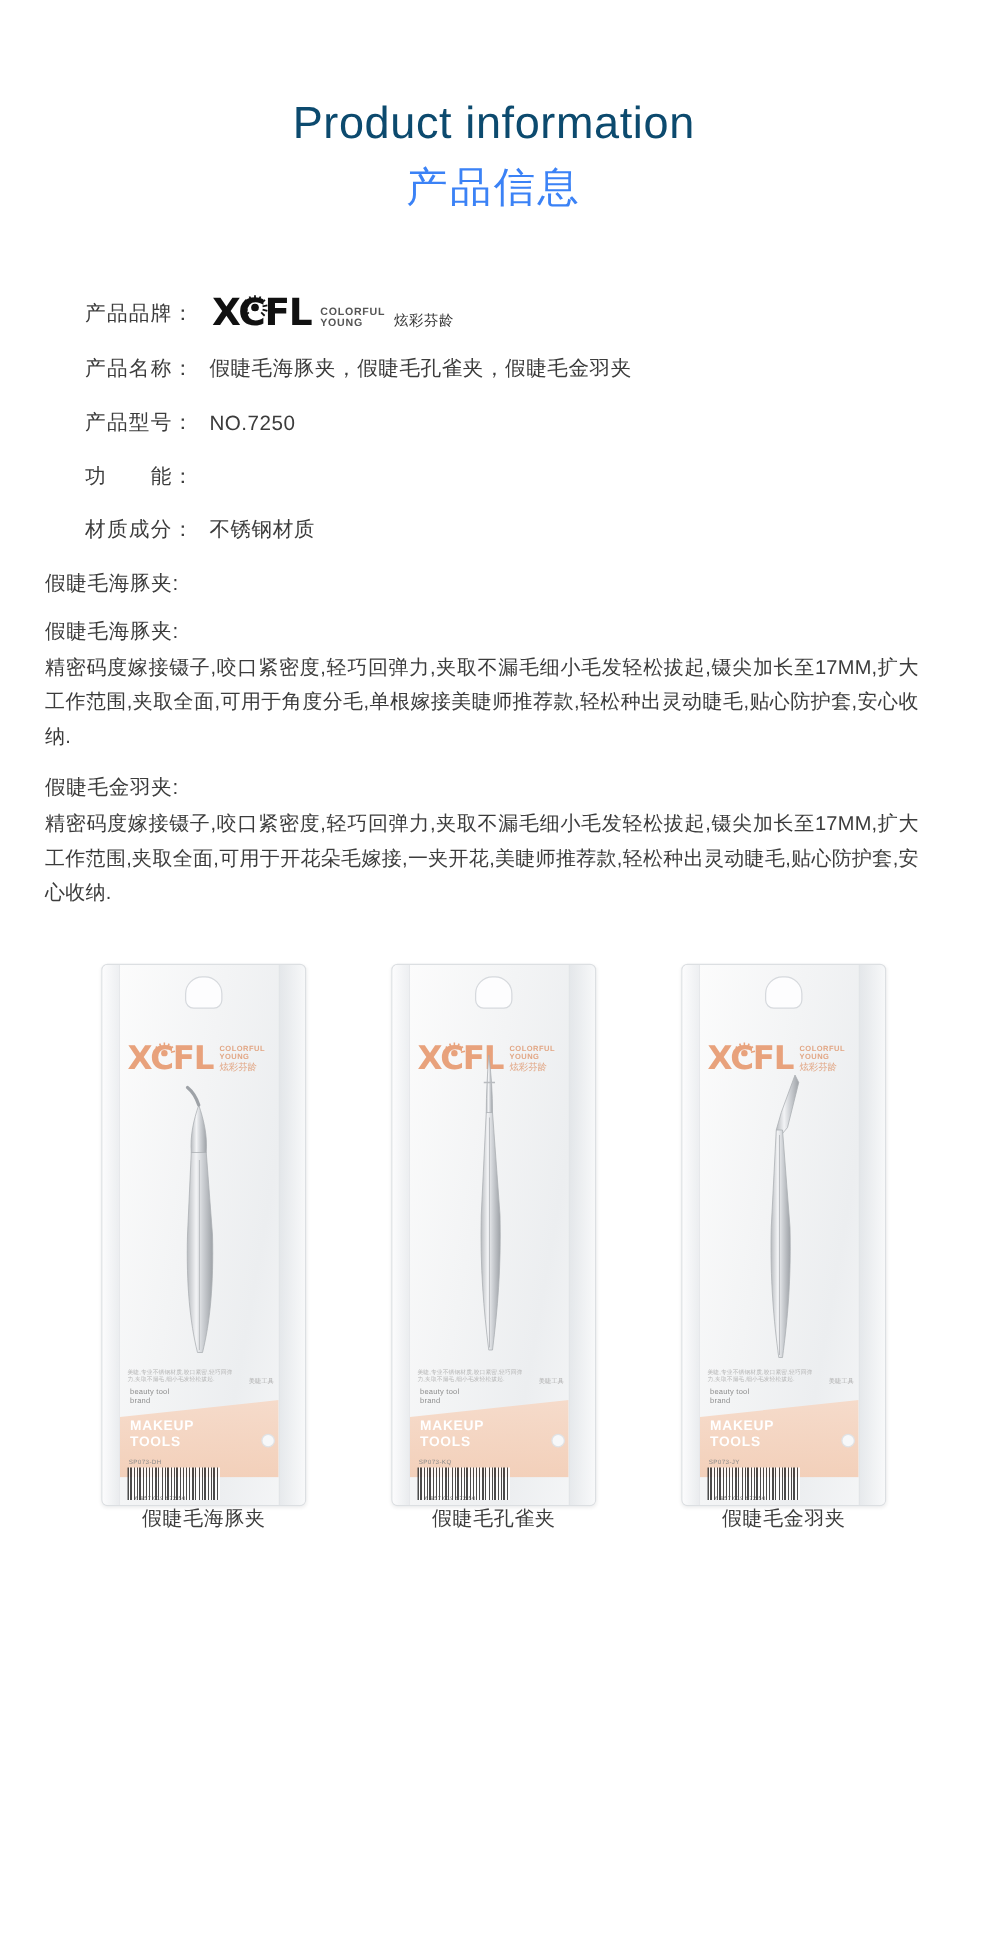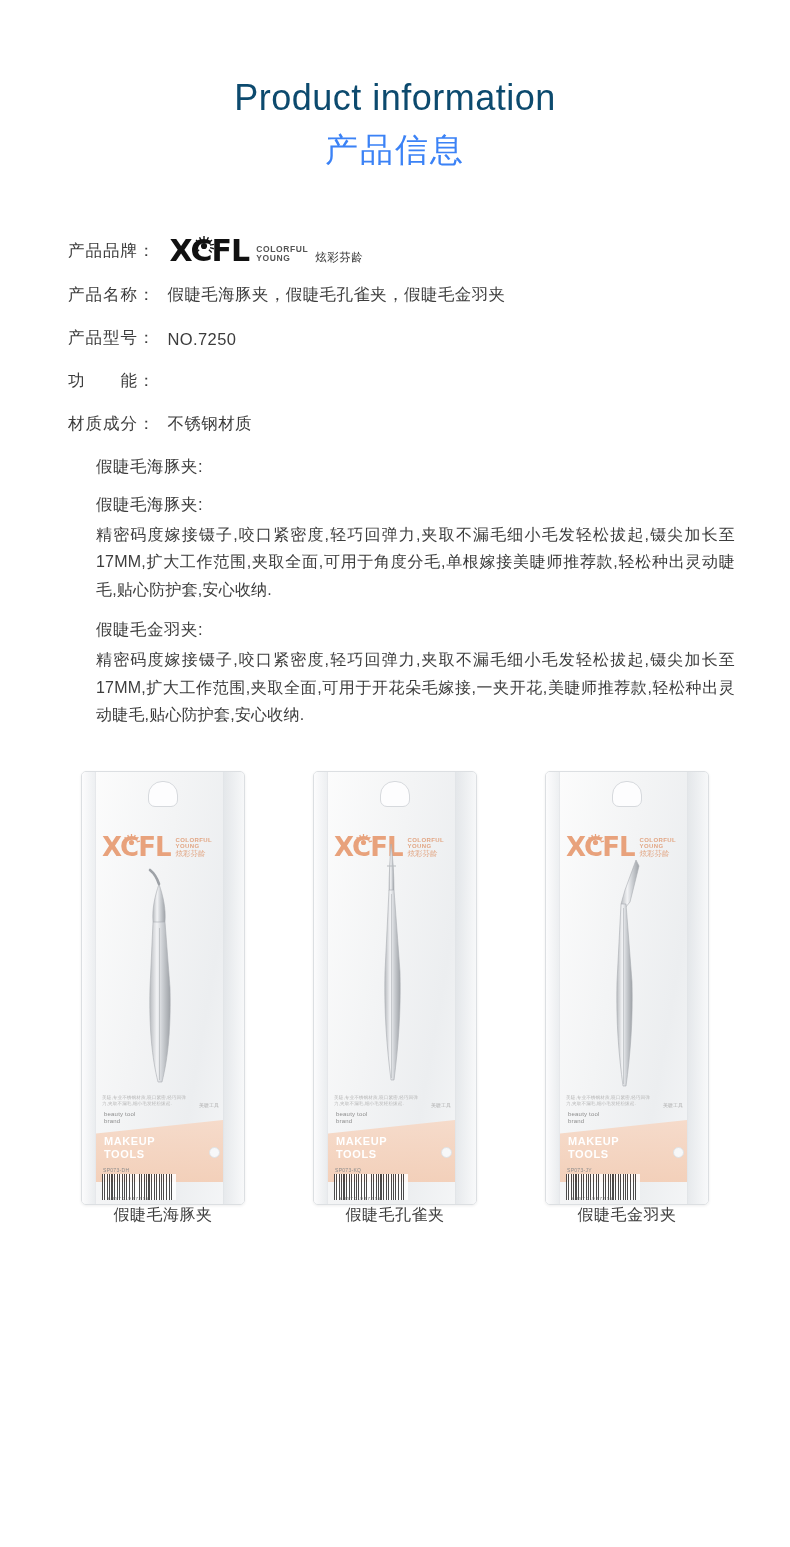--- a/index.html
+++ b/index.html
@@ -113,21 +113,21 @@
   .logo-side .cn {
     font-size: 11.5px;
     color: #333;
     letter-spacing: 0.5px;
     display: block;
     margin-top: 1px;
   }
 
   
   .functions {
-    padding-left: 96px;
+    padding-left: 36px;
     padding-right: 55px;
     margin-top: 8px;
   }
   .func-block { margin-bottom: 16px; }
   .func-title {
     font-size: 16.5px;
     color: #3c3c3c;
     margin: 0 0 5px 0;
     font-weight: 400;
     letter-spacing: 0.5px;

